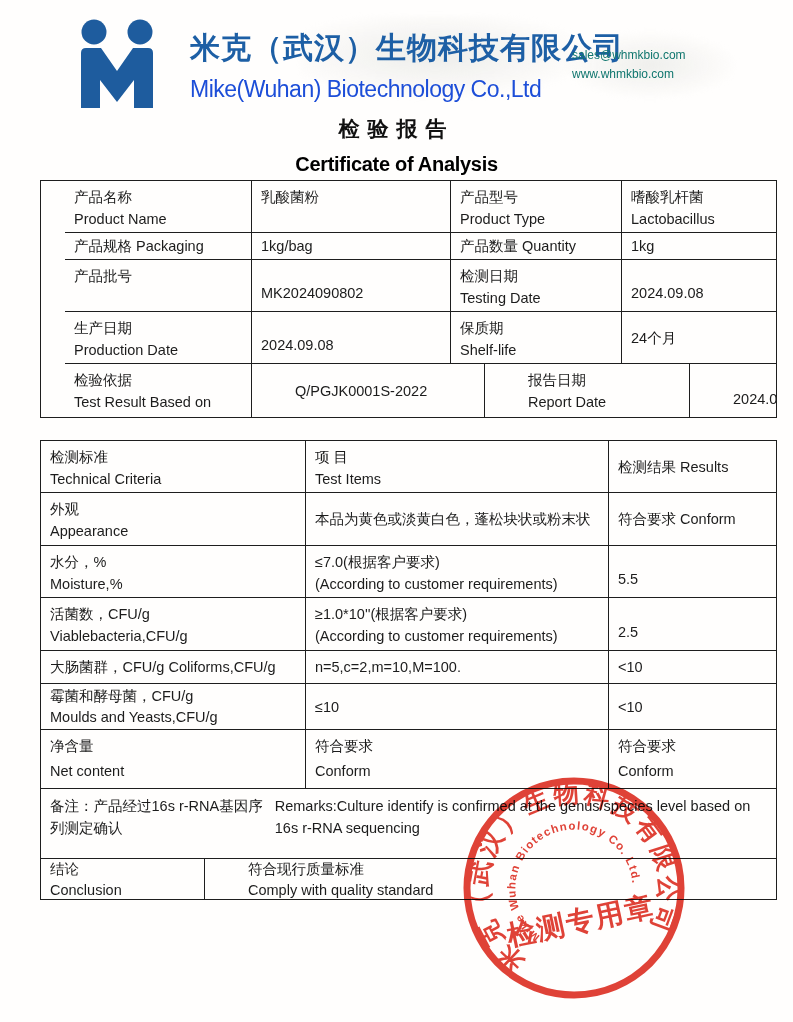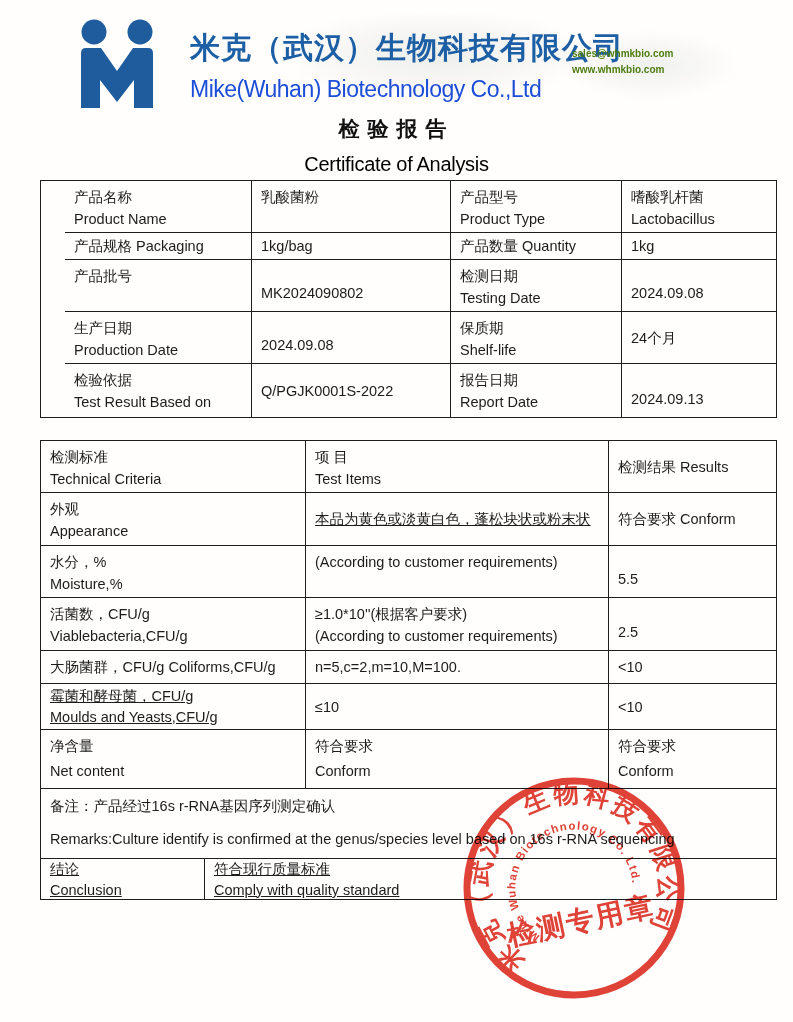--- a/index.html
+++ b/index.html
@@ -11,46 +11,46 @@
   
   .map-blob { position:absolute; pointer-events:none; filter:blur(2px); }
   .map1 { left:300px; top:16px; width:300px; height:86px;
           background:radial-gradient(ellipse at 45% 45%, #ededea 0%, rgba(255,255,255,0) 68%); }
   .map2 { left:560px; top:30px; width:180px; height:70px;
           background:radial-gradient(ellipse at 50% 50%, #efefec 0%, rgba(255,255,255,0) 70%); }
   .logo { position:absolute; left:66px; top:18px; width:102px; height:92px; }
   .company-block { position:absolute; left:190px; top:28px; width:380px; }
   .company-cn { font-size:30px; font-weight:bold; color:#1d5fa5; letter-spacing:1px; white-space:nowrap; }
   .company-en { font-size:23px; color:#1d4ed8; margin-top:7px; white-space:nowrap; letter-spacing:-0.5px; }
-  .contact-block { position:absolute; left:572px; top:46px; font-size:10px; color:#4d7c0f; line-height:1.6;font-weight:bold; }
+  .contact-block { position:absolute; left:572px; top:46px; font-size:12px; color:#0f766e; line-height:1.6; }
   
   .title-cn { position:absolute; top:115px; left:0; width:100%; text-align:center;
               font-size:21px; font-weight:bold; letter-spacing:8px; color:#111; }
   .title-en { position:absolute; top:153px; left:0; width:100%; text-align:center;
-              font-size:20px; font-weight:normal; letter-spacing:-0.3px; color:#000; }
+              font-size:20px; font-weight:bold; letter-spacing:-0.3px; color:#000; }
   
   .tbl { position:absolute; left:40px; width:737px; border:1.6px solid #1e1e1e; box-sizing:border-box; background:transparent; }
   .info-tbl { top:180px;padding-left:24px; }
   .test-tbl { top:440px; }
   .row { display:grid; border-bottom:1.6px solid #1e1e1e; box-sizing:border-box; }
-  .row:last-child { border-bottom:none; }
+  .row:last-child { border-bottom:none;gap:34px; }
   .info-cols { grid-template-columns:187px 199px 171px 1fr; }
   .test-cols { grid-template-columns:265px 303px 1fr; }
   .concl-cols { grid-template-columns:164px 1fr; }
   .cell { border-right:1.6px solid #1e1e1e; box-sizing:border-box; padding:3px 9px;
           font-size:14.5px; line-height:22px; overflow:hidden; }
   .cell:last-child { border-right:none; }
   .two-line { display:flex; flex-direction:column; justify-content:space-between; padding-top:5px; padding-bottom:6px; }
-  .tight { display:flex; flex-direction:column; justify-content:center; gap:1px; line-height:20px;text-decoration:underline; }
+  .tight { display:flex; flex-direction:column; justify-content:center; gap:1px; line-height:20px; }
   .v-center { display:flex; align-items:center; }
   .v-bottom { display:flex; align-items:flex-end; padding-bottom:7px; }
   .v-top { display:flex; align-items:flex-start; padding-top:5px; }
   .h52{height:52px} .h27{height:27px} .h53{height:53px} .h33{height:33px}
   .h46{height:46px} .h59{height:59px} .h70{height:70px} .h40{height:40px}
-  .remarks-cell { display:flex; flex-direction:column; justify-content:space-between; padding:6px 9px 8px 9px; }
+  .remarks-cell { display:flex; flex-direction:row; justify-content:space-between; padding:6px 9px 8px 9px; }
   
   .stamp { position:absolute; left:458px; top:772px; width:232px; height:232px;
            mix-blend-mode:multiply; opacity:0.93; pointer-events:none; }
 </style>
 </head>
 <body>
 
 <div class="page">
 
   <div class="map-blob map1"></div>
@@ -155,20 +155,21 @@
         <span>本品为黄色或淡黄白色，蓬松块状或粉末状</span>
       </div>
       <div class="cell v-center">符合要求 Conform</div>
     </div>
     <div class="row test-cols h52">
       <div class="cell two-line">
         <span>水分，%</span>
         <span>Moisture,%</span>
       </div>
       <div class="cell two-line">
+        <span>≤7.0(根据客户要求)</span>
         <span>(According to customer requirements)</span>
       </div>
       <div class="cell v-bottom">5.5</div>
     </div>
     <div class="row test-cols h53">
       <div class="cell two-line">
         <span>活菌数，CFU/g</span>
         <span>Viablebacteria,CFU/g</span>
       </div>
       <div class="cell two-line">

